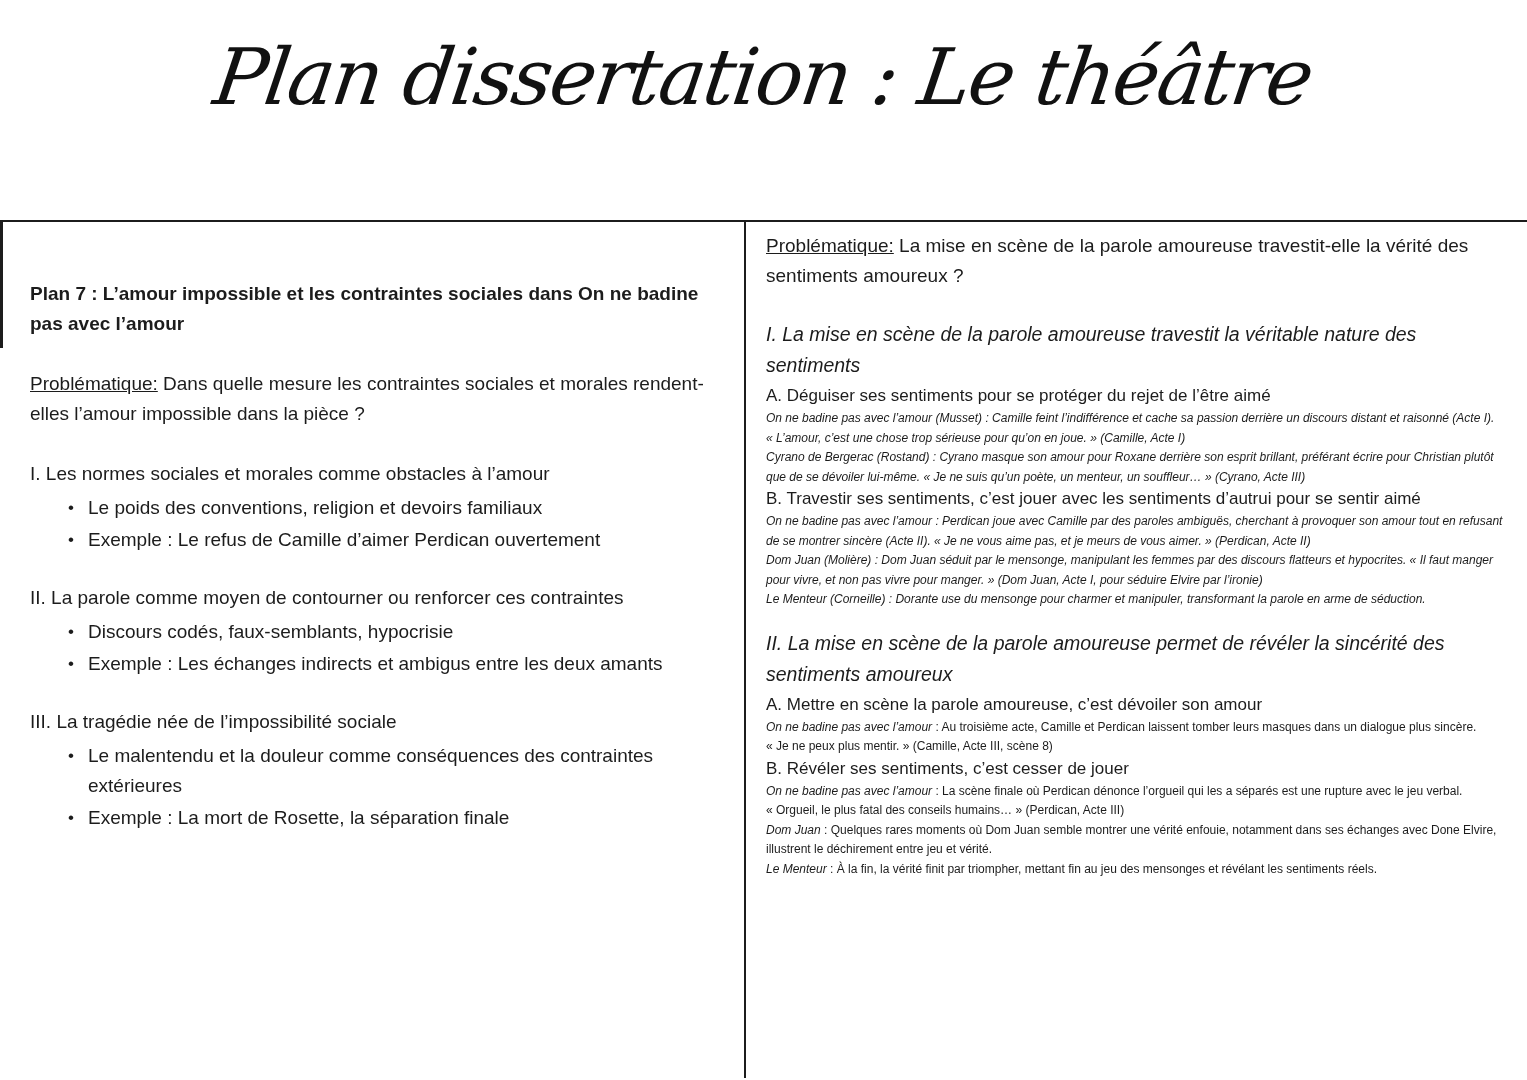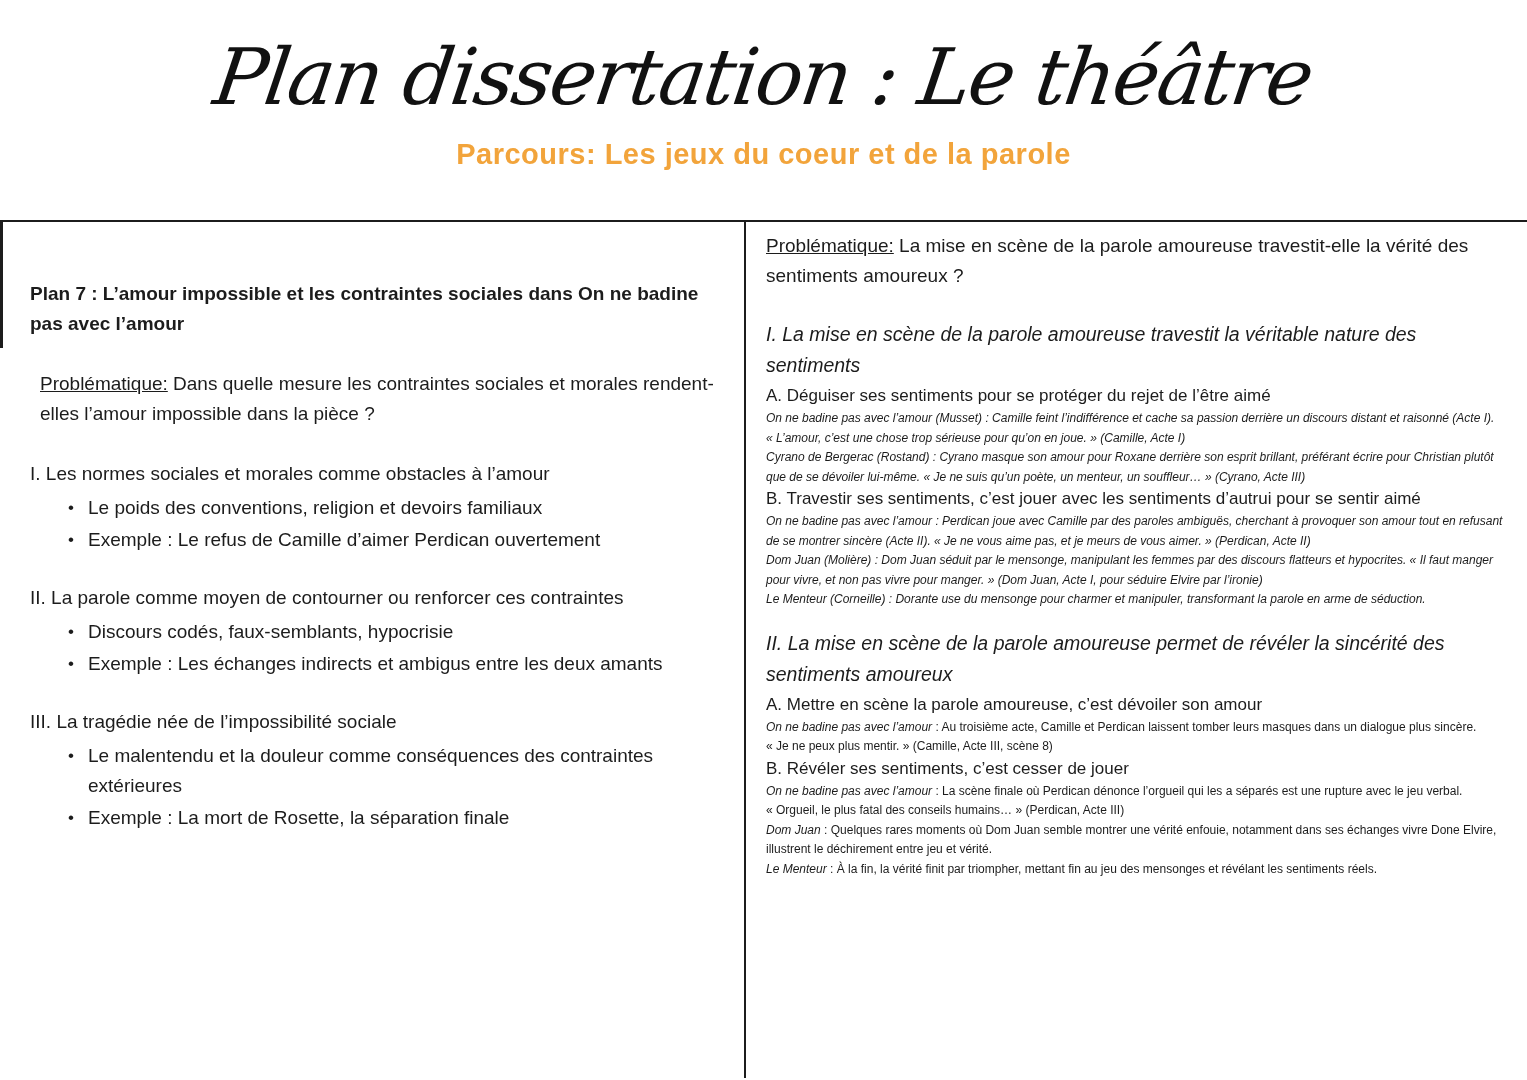--- a/index.html
+++ b/index.html
@@ -54,21 +54,21 @@
     padding: 57px 16px 0 30px;
   }
   .col-right {
     flex: 1;
     border-left: 2px solid #1c1c1c;
     padding: 9px 16px 0 20px;
   }
 
   
   .plan-title { font-weight: 700; font-size: 19px; line-height: 30px; margin: 0 0 30px 0; }
-  .prob       { font-size: 19px; line-height: 30px; margin: 0 0 30px 10px; }
+  .prob       { font-size: 19px; line-height: 30px; margin: 0 0 30px 0; }
   .prob-label { text-decoration: underline; }
   .sec-heading { font-size: 19px; line-height: 30px; margin: 28px 0 4px 0; }
   ul.bullets  { list-style: none; margin: 0; padding: 0 0 0 38px; }
   ul.bullets li {
     font-size: 19px; line-height: 30px;
     position: relative; padding-left: 20px; margin-bottom: 2px;
   }
   ul.bullets li::before {
     content: "•"; position: absolute; left: 0; top: 0;
     font-size: 17px;
@@ -83,21 +83,20 @@
   .r-small.italic-all { font-style: italic; }
   .work-title { font-style: italic; }
 </style>
 </head>
 <body>
 
 <div class="page">
 
   <div class="header">
     <div class="script-title">Plan dissertation : Le théâtre</div>
-    <div class="subtitle">Parcours: Les jeux du coeur et de la parole</div>
   </div>
 
   <div class="columns">
     <div class="edge-left-segment"></div>
 
     <div class="col-left">
       <p class="plan-title">Plan 7 : L’amour impossible et les contraintes sociales dans On ne badine pas avec l’amour</p>
 
       <p class="prob"><span class="prob-label">Problématique:</span><span> Dans quelle mesure les contraintes sociales et morales rendent-elles l’amour impossible dans la pièce ?</span></p>
 
@@ -137,17 +136,17 @@
 
       <p class="r-sec-heading second">II. La mise en scène de la parole amoureuse permet de révéler la sincérité des sentiments amoureux</p>
 
       <p class="r-sub-heading">A. Mettre en scène la parole amoureuse, c’est dévoiler son amour</p>
       <p class="r-small"><span class="work-title">On ne badine pas avec l’amour</span><span> : Au troisième acte, Camille et Perdican laissent tomber leurs masques dans un dialogue plus sincère.</span></p>
       <p class="r-small"><span class="work-title"></span><span>« Je ne peux plus mentir. » (Camille, Acte III, scène 8)</span></p>
 
       <p class="r-sub-heading">B. Révéler ses sentiments, c’est cesser de jouer</p>
       <p class="r-small"><span class="work-title">On ne badine pas avec l’amour</span><span> : La scène finale où Perdican dénonce l’orgueil qui les a séparés est une rupture avec le jeu verbal.</span></p>
       <p class="r-small"><span class="work-title"></span><span>« Orgueil, le plus fatal des conseils humains… » (Perdican, Acte III)</span></p>
-      <p class="r-small"><span class="work-title">Dom Juan</span><span> : Quelques rares moments où Dom Juan semble montrer une vérité enfouie, notamment dans ses échanges vivre Done Elvire, illustrent le déchirement entre jeu et vérité.</span></p>
+      <p class="r-small"><span class="work-title">Dom Juan</span><span> : Quelques rares moments où Dom Juan semble montrer une vérité enfouie, notamment dans ses échanges avec Done Elvire, illustrent le déchirement entre jeu et vérité.</span></p>
       <p class="r-small"><span class="work-title">Le Menteur</span><span> : À la fin, la vérité finit par triompher, mettant fin au jeu des mensonges et révélant les sentiments réels.</span></p>
     </div>
   </div>
 </div>
 
 </body></html>

